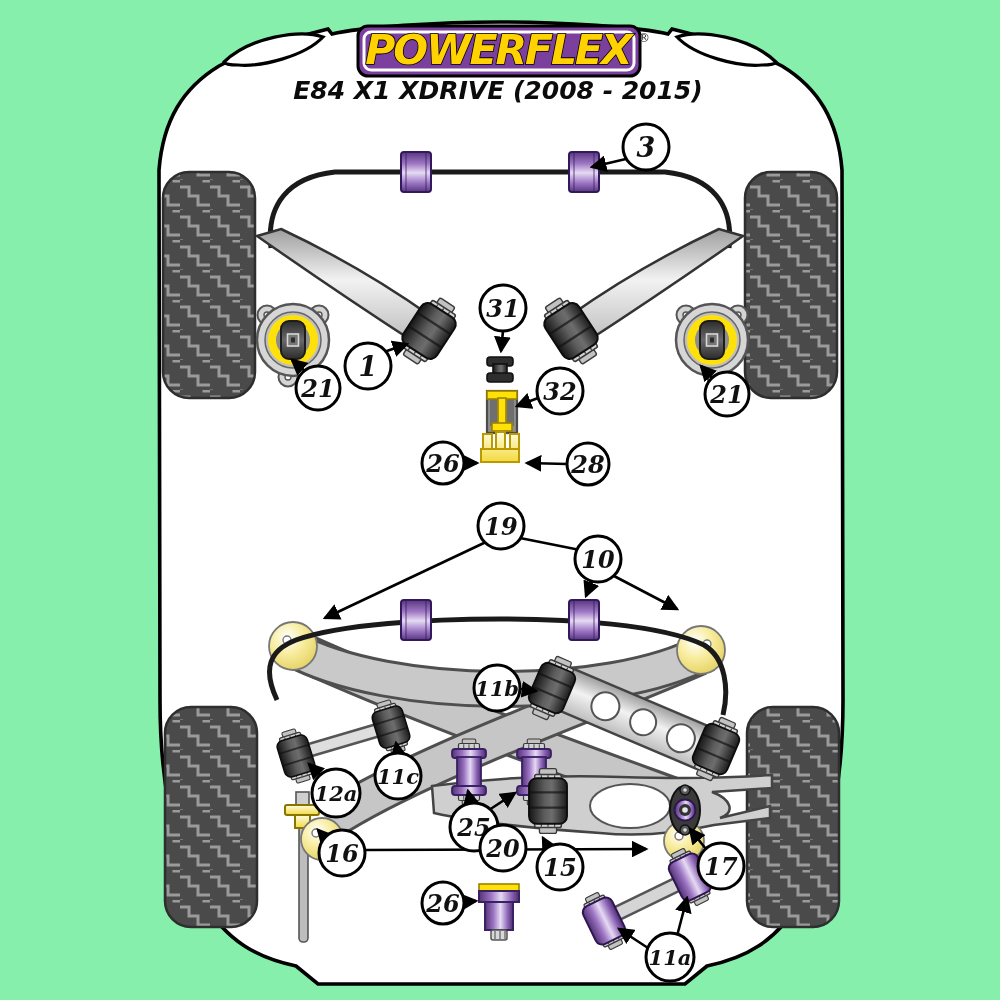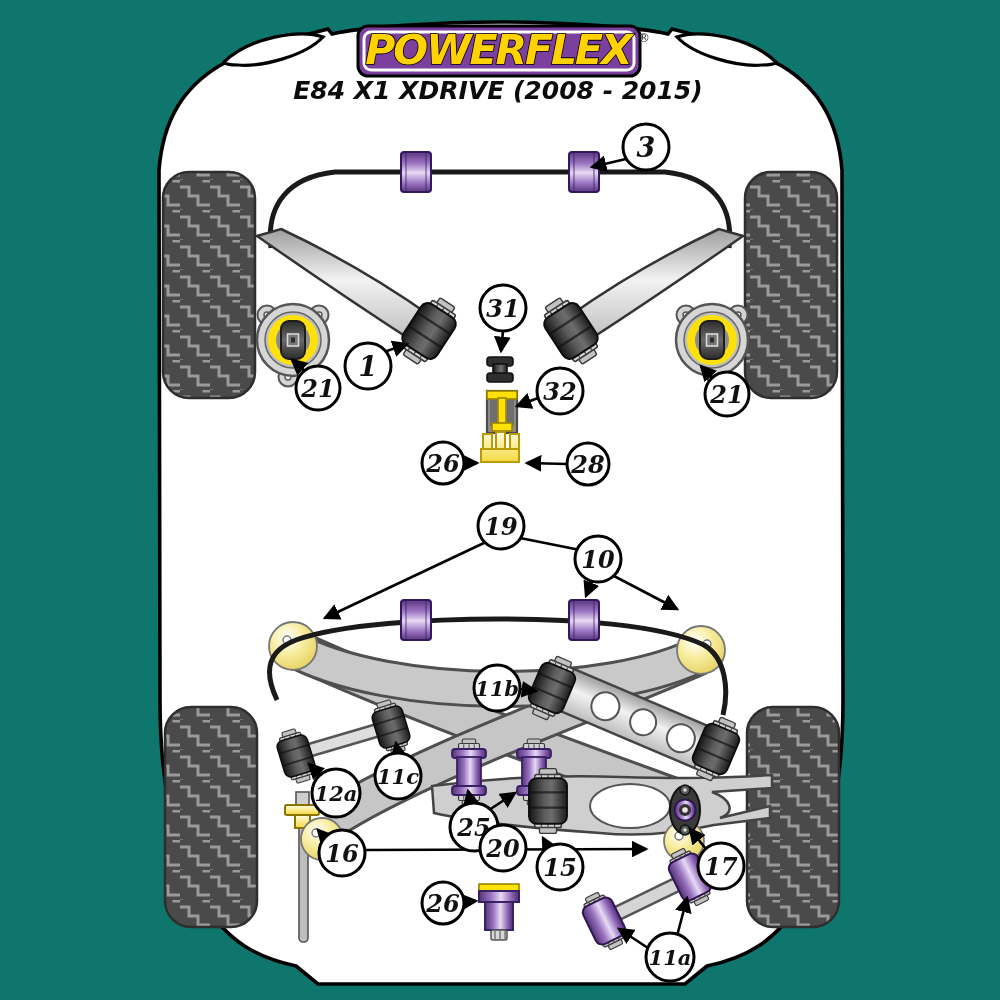--- a/index.html
+++ b/index.html
@@ -1,16 +1,16 @@
 <!DOCTYPE html>
 <html><head>
 <meta charset="utf-8">
 <style>
   html,body{margin:0;padding:0;background:#fff;}
-  .stage{width:1000px;height:1000px;position:relative;background:#0f766e;overflow:hidden;}
+  .stage{width:1000px;height:1000px;position:relative;background:#86efac;overflow:hidden;}
   svg{display:block;}
   .callout-num{font-family:"DejaVu Serif","Liberation Serif",serif;font-style:italic;font-weight:bold;fill:#111;}
   .brand-text{font-family:"DejaVu Sans","Liberation Sans",sans-serif;font-style:italic;font-weight:bold;letter-spacing:-2px;}
   .model-text{font-family:"DejaVu Sans","Liberation Sans",sans-serif;font-style:italic;font-weight:bold;fill:#0b0b0b;}
 </style>
 </head>
 <body>
 
 <div class="stage">
 <svg width="1000" height="1000" viewBox="0 0 1000 1000">

